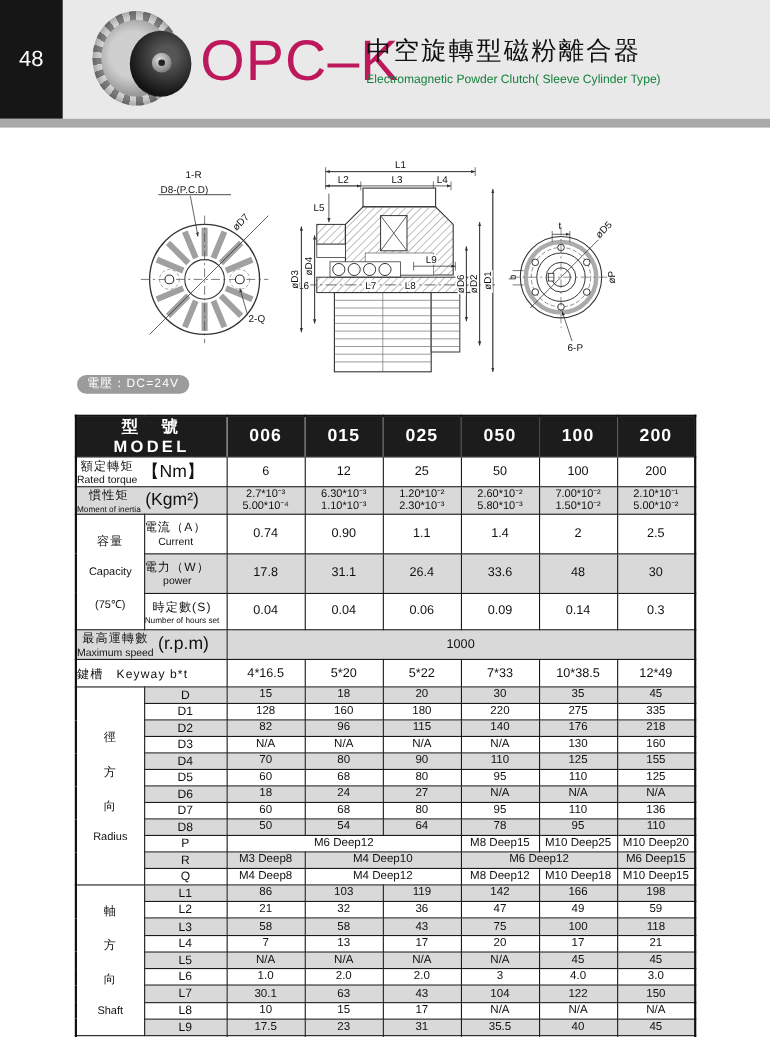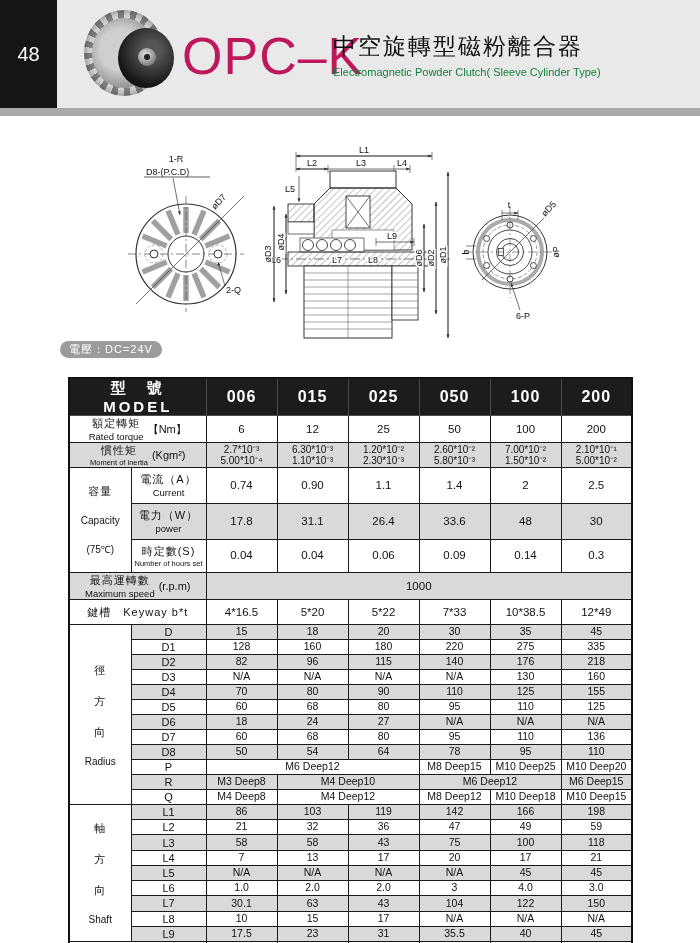--- a/index.html
+++ b/index.html
@@ -26,44 +26,44 @@
     letter-spacing:1px;color:#be185d}
   .titles{position:absolute;left:333px;top:31px}
   .t-zh{font-size:23px;font-weight:normal;letter-spacing:2px;white-space:nowrap}
   .t-en{font-size:11px;margin-top:4px;white-space:nowrap;color:#15803d}
   .band{position:absolute;top:108px;left:0;width:700px;height:8px;background:#a9a9a9}
   
   .drawings{position:absolute;top:116px;left:0;width:700px;height:224px}
   .drawings svg{position:absolute;left:118px;top:26px}
   svg text{font-family:"Liberation Sans",sans-serif;fill:#111;font-size:9px}
   
-  .badge{position:absolute;left:60px;top:341px;height:15px;line-height:15px;
+  .badge{position:absolute;left:70px;top:341px;height:15px;line-height:15px;
     background:#9b9b9b;color:#fff;font-size:11px;padding:1px 9px;border-radius:9px;letter-spacing:1px}
   
   table.spec{position:absolute;left:68px;top:377px;border-collapse:collapse;
     table-layout:fixed;border:2px solid #111}
   .spec th,.spec td{border:1px solid #1a1a1a;text-align:center;vertical-align:middle;
     padding:0;overflow:hidden}
   .spec thead th{background:#1c1c1c;color:#fff;height:23px;font-size:16px;
     font-weight:bold;letter-spacing:1px;border-color:#4a4a4a}
   .spec thead th.model-th{letter-spacing:3px;font-size:15px}
   tr.r-tall{height:25px}
   tr.r-xtall{height:14px}
   tr.r-slim{height:15px}
   tr.r-med{height:17px}
   tr.shade{background:#d9d9d9}
   td.val{font-size:11.5px;white-space:pre-line;line-height:1.12}
   .r-xtall td.val{font-size:10px}
   .r-slim td.val,.r-med td.val{font-size:10.5px}
   td.lbl,.group-lbl{font-size:11px}
-  .lblwrap{display:flex;align-items:center;justify-content:center;gap:4px}
+  .lblwrap{display:flex;align-items:center;gap:4px}
   .lbl-main .zh{font-size:11px;letter-spacing:1px}
   .lbl-main .en{font-size:9.5px;letter-spacing:0}
   .lbl-main .en.tiny{font-size:7.5px}
-  .unit{font-size:11px;white-space:nowrap}
+  .unit{font-size:16px;white-space:nowrap}
   .group-lbl{background:#fff}
   .group-lbl div{margin:16px auto}
   .group-lbl .g-zh{font-size:11px;letter-spacing:1px}
   .group-lbl .g-en{font-size:10px}
   td.lbl.sub-plain{font-size:11px}
 </style>
 </head>
 <body>
 
 <div class="hdr">

